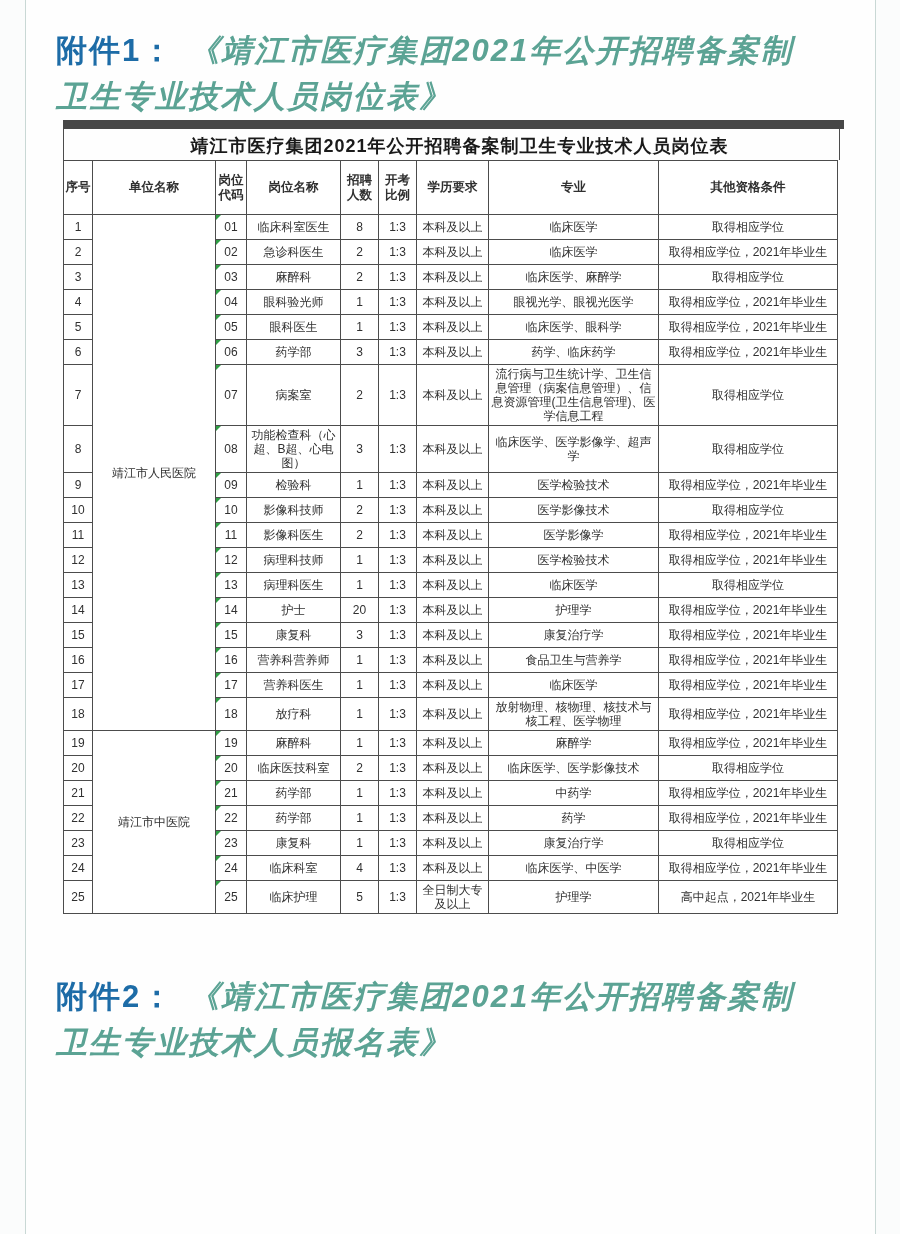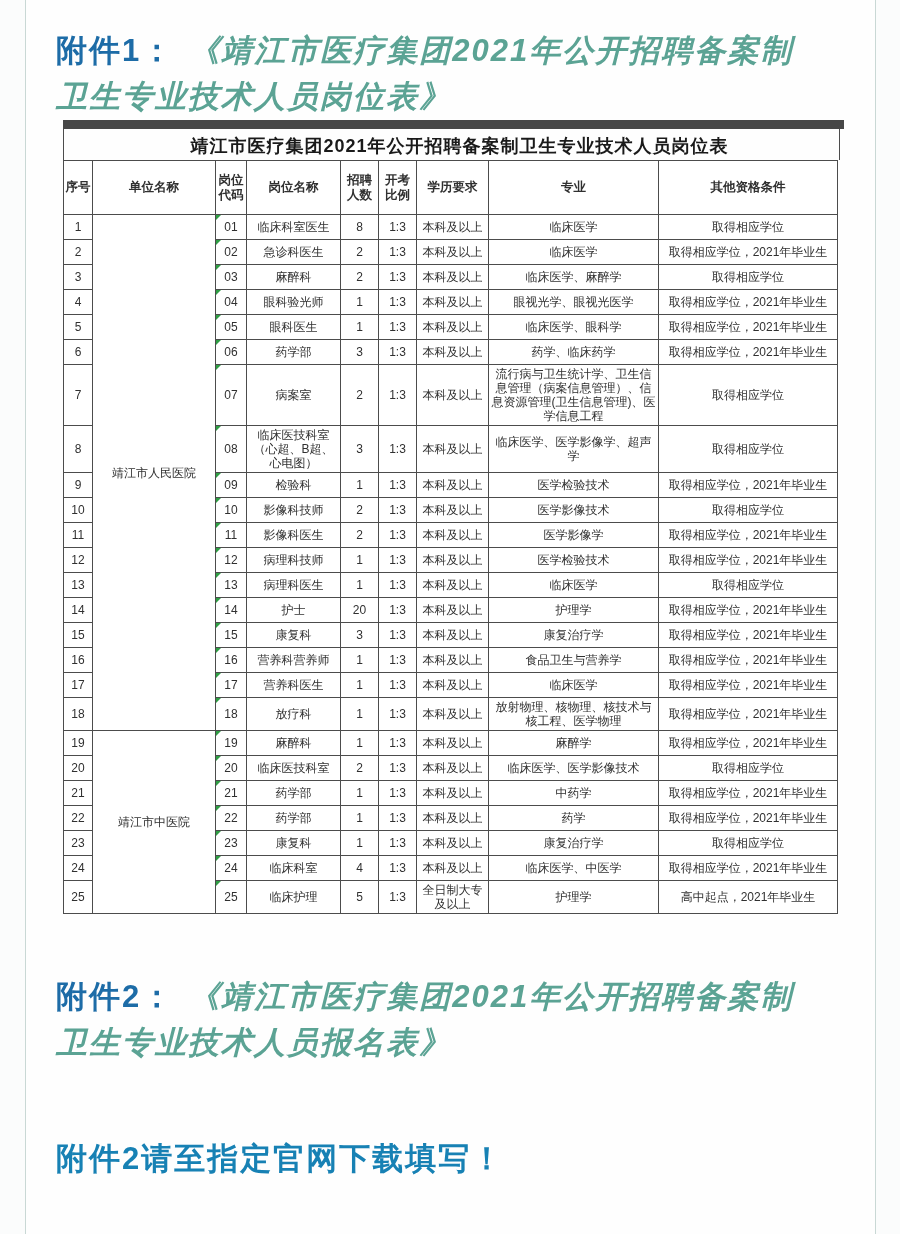--- a/index.html
+++ b/index.html
@@ -194,21 +194,21 @@
             <td>病案室</td>
             <td>2</td>
             <td>1:3</td>
             <td>本科及以上</td>
             <td>流行病与卫生统计学、卫生信息管理（病案信息管理）、信息资源管理(卫生信息管理)、医学信息工程</td>
             <td>取得相应学位</td>
           </tr>
           <tr>
             <td>8</td>
             <td class="code-cell"><span class="tri"></span>08</td>
-            <td>临床医技科室（心超、B超、心电图）</td>
+            <td>功能检查科（心超、B超、心电图）</td>
             <td>3</td>
             <td>1:3</td>
             <td>本科及以上</td>
             <td>临床医学、医学影像学、超声学</td>
             <td>取得相应学位</td>
           </tr>
           <tr>
             <td>9</td>
             <td class="code-cell"><span class="tri"></span>09</td>
             <td>检验科</td>
@@ -381,15 +381,14 @@
           </tr>
         </tbody>
     </table>
   </div>
 
   <h1 class="attachment-heading second">
     <span class="att-label">附件2：</span><span class="att-title">《靖江市医疗集团2021年公开招聘备案制</span><br>
     <span class="att-title">卫生专业技术人员报名表》</span>
   </h1>
 
-  <p class="download-note">附件2请至指定官网下载填写！</p>
 
 </div>
 
 </body></html>

